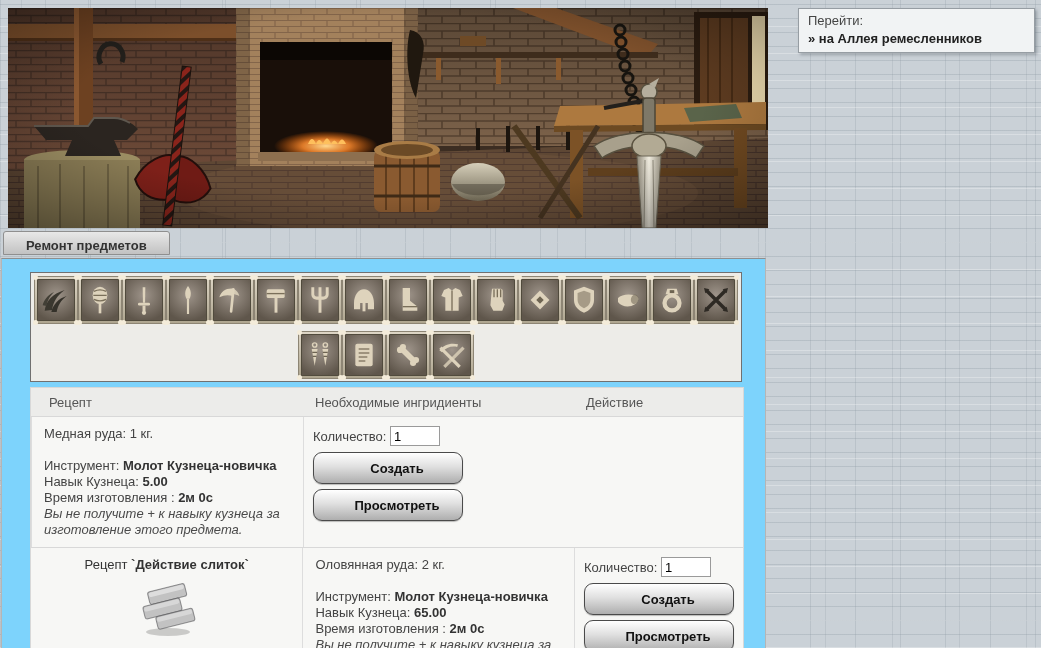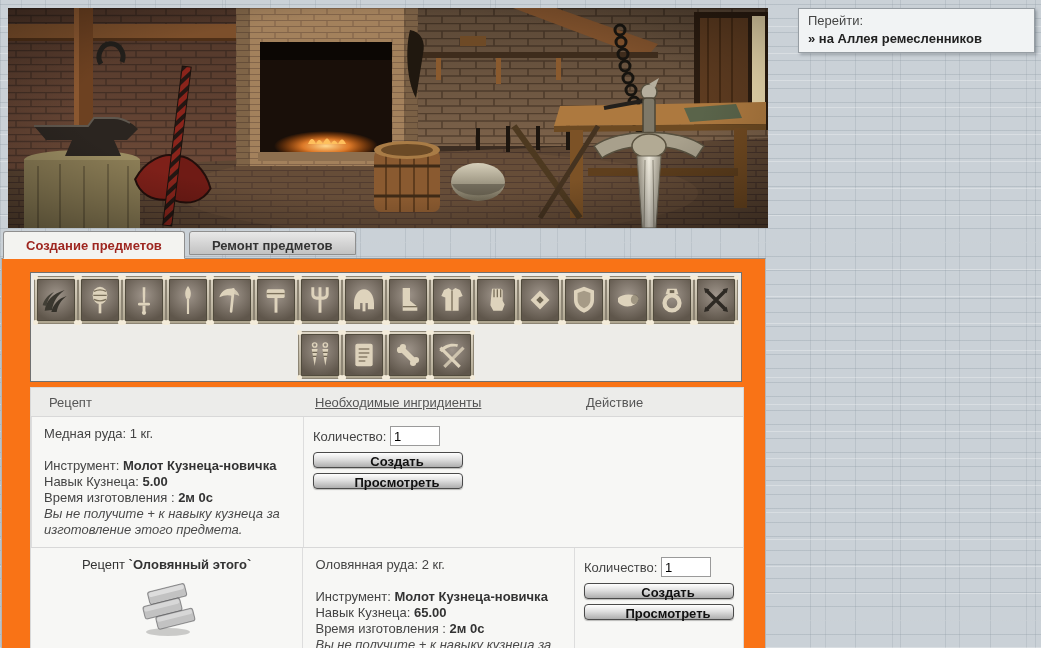--- a/index.html
+++ b/index.html
@@ -22,57 +22,57 @@
   #goto-box .gtitle{color:#444;margin-bottom:3px;}
   #goto-box .glink{color:#222;font-weight:bold;cursor:pointer;}
   
   #tabs{position:absolute;left:3px;top:231px;display:flex;gap:4px;z-index:3;}
   .tab{height:24px;line-height:27px;padding:0 22px;font-weight:bold;font-size:13px;
     border:1px solid #8f8f8f;border-radius:3px 3px 0 0;cursor:pointer;box-sizing:border-box;}
   .tab.active{background:#f3f3f0;color:#9e2620;border-bottom:1px solid #f3f3f0;height:28px;}
   .tab.inactive{background:linear-gradient(#e8e8e8,#c2c2c2);color:#333;}
   
   #panel{position:absolute;left:1px;top:258px;width:765px;height:390px;box-sizing:border-box;
-    background:#f97316;border-top:1px solid #8f8f8f;border-left:1px solid #b5b5b5;border-right:1px solid #b5b5b5;
+    background:#7dd3fc;border-top:1px solid #8f8f8f;border-left:1px solid #b5b5b5;border-right:1px solid #b5b5b5;
     overflow:hidden;z-index:2;}
   
   #iconbox{position:absolute;left:28px;top:13px;width:712px;height:110px;box-sizing:border-box;
     border:1px solid #707070;background:#edece8;
     display:flex;flex-direction:column;align-items:center;justify-content:center;gap:7px;}
   .icon-row{display:flex;justify-content:center;}
   .tile{width:38px;height:42px;padding:2px;border:1px solid #8d8574;position:relative;cursor:pointer;
     background:linear-gradient(#ded6c6,#aea58f);margin:0;}
   .tile-inner{width:38px;height:42px;background:radial-gradient(circle at 50% 38%, #9e948a, #5f564b 85%);
     border:1px solid #514b3d;box-sizing:border-box;display:flex;align-items:center;justify-content:center;}
   .tile::after{content:"";position:absolute;left:-2px;top:-2px;width:5px;height:5px;border-radius:50%;
     background:#f4ecda;box-shadow:41px 0 0 #f4ecda,0 45px 0 #f4ecda,41px 45px 0 #f4ecda;}
   
   #craft-table{position:absolute;left:28px;top:128px;width:714px;box-sizing:border-box;
     border:1px solid #d8d8d8;background:#f7f7f5;}
   .thead{display:flex;height:28px;align-items:center;background:#ececea;border-bottom:1px solid #d8d8d8;color:#555;}
   .hc1{width:272px;padding-left:18px;box-sizing:border-box;}
-  .hc2{width:273px;padding-left:12px;box-sizing:border-box;text-decoration:underline;}
+  .hc2{width:273px;padding-left:12px;box-sizing:border-box;}
   .hc3{flex:1;padding-left:10px;}
   .recipe-row{display:flex;border-bottom:1px solid #d8d8d8;min-height:118px;}
   .col1{width:272px;box-sizing:border-box;text-align:center;padding-top:9px;}
   .col2{width:273px;box-sizing:border-box;border-left:1px solid #ddd;border-right:1px solid #ddd;
     padding:9px 12px;color:#444;}
   .col2 .line{line-height:16px;}
   .col2 .spacer{height:16px;}
   .col2 b{color:#333;}
   .note{font-style:italic;color:#4a4a4a;line-height:16px;}
   .col3{flex:1;box-sizing:border-box;padding:9px 9px;}
   .recipe-title .rname{font-weight:bold;}
   .ingot{display:inline-block;margin-top:10px;}
   .qty-line{margin-bottom:6px;color:#444;}
   .qty-input{width:42px;height:16px;border:1px solid #9a9a9a;font-size:13px;padding:1px 3px;
     font-family:"Liberation Sans",sans-serif;background:#fff;}
-  .btn{display:block;width:150px;height:16px;margin-top:5px;cursor:pointer;
+  .btn{display:block;width:150px;height:32px;margin-top:5px;cursor:pointer;
     background:linear-gradient(#ffffff,#e0e0e0 45%,#aeaeae);
-    border:1px solid #4a4a4a;border-radius:4px;
+    border:1px solid #4a4a4a;border-radius:9px;
     font-family:"Liberation Sans",sans-serif;font-size:13px;font-weight:bold;color:#111;
     box-shadow:0 1px 1px rgba(0,0,0,.25);padding-left:24px;}
 </style>
 </head>
 <body>
 
 <div id="banner">
 <svg width="760" height="220" viewBox="0 0 760 220" xmlns="http://www.w3.org/2000/svg">
   <defs>
     <pattern id="pBrick" width="30" height="14" patternUnits="userSpaceOnUse">
@@ -208,21 +208,20 @@
   <rect width="760" height="220" fill="url(#gVig)"></rect>
 </svg>
 </div>
 
 <div id="goto-box">
   <div class="gtitle">Перейти:</div>
   <div class="glink">» на Аллея ремесленников</div>
 </div>
 
 <div id="tabs">
-  <div class="tab active">Создание предметов</div>
   <div class="tab inactive">Ремонт предметов</div>
 </div>
 
 <div id="panel">
 
   <div id="iconbox">
     <div class="icon-row">
         <div class="tile">
           <div class="tile-inner">
             <svg width="32" height="34" viewBox="0 0 24 24">
@@ -425,21 +424,21 @@
       </div>
       <div class="col3">
         <div class="qty-line"><span>Количество:</span> <input class="qty-input" type="text" value="1" style=""></div>
         <button class="btn">Создать</button>
         <button class="btn">Просмотреть</button>
       </div>
     </div>
 
     <div class="recipe-row">
       <div class="col1">
-        <div class="recipe-title"><span>Рецепт</span> <span class="rname">`Оловянный этого`</span></div>
+        <div class="recipe-title"><span>Рецепт</span> <span class="rname">`Действие слиток`</span></div>
         <span class="ingot" style="color: rgb(194, 194, 194);">
           <svg width="62" height="56" viewBox="0 0 62 56">
             <ellipse cx="32" cy="50" rx="22" ry="4" fill="rgba(0,0,0,.18)"></ellipse>
             <g transform="rotate(-14 31 28)" stroke="rgba(40,40,45,.45)">
               <rect x="16" y="6" width="38" height="13" rx="2.5" fill="currentColor"></rect>
               <rect x="17" y="7" width="36" height="4.5" rx="2" fill="rgba(255,255,255,.45)" stroke="none"></rect>
               <rect x="8" y="19" width="38" height="13" rx="2.5" fill="currentColor"></rect>
               <rect x="9" y="20" width="36" height="4.5" rx="2" fill="rgba(255,255,255,.35)" stroke="none"></rect>
               <rect x="18" y="32" width="38" height="13" rx="2.5" fill="currentColor"></rect>
               <rect x="19" y="33" width="36" height="4.5" rx="2" fill="rgba(255,255,255,.35)" stroke="none"></rect>

